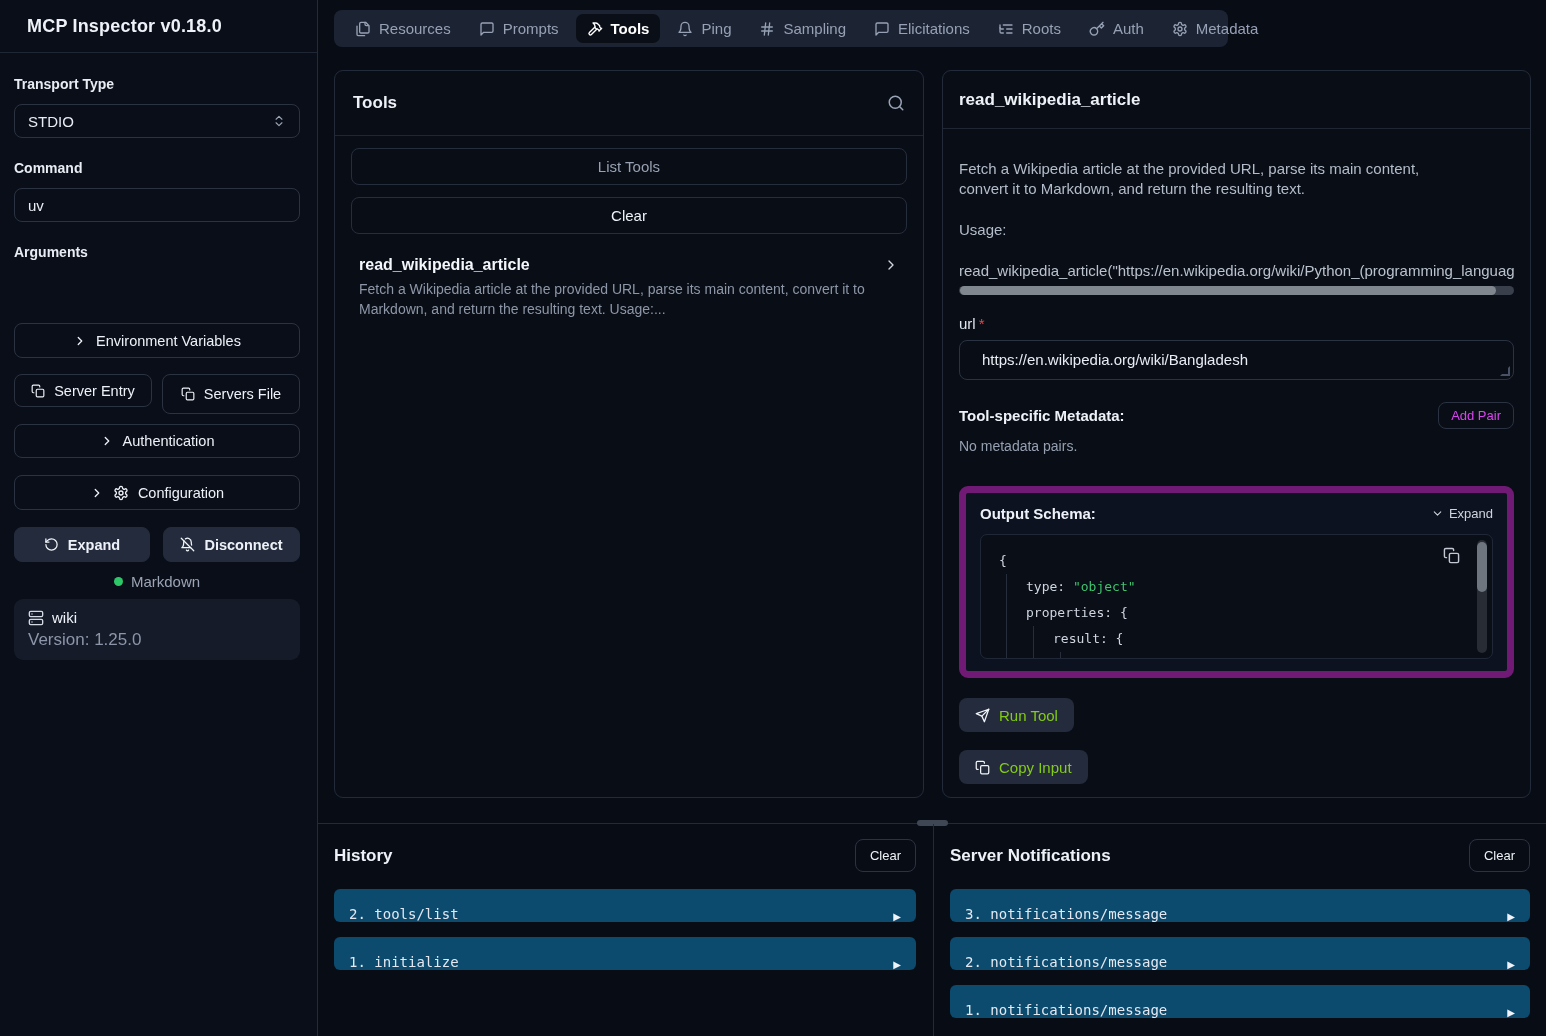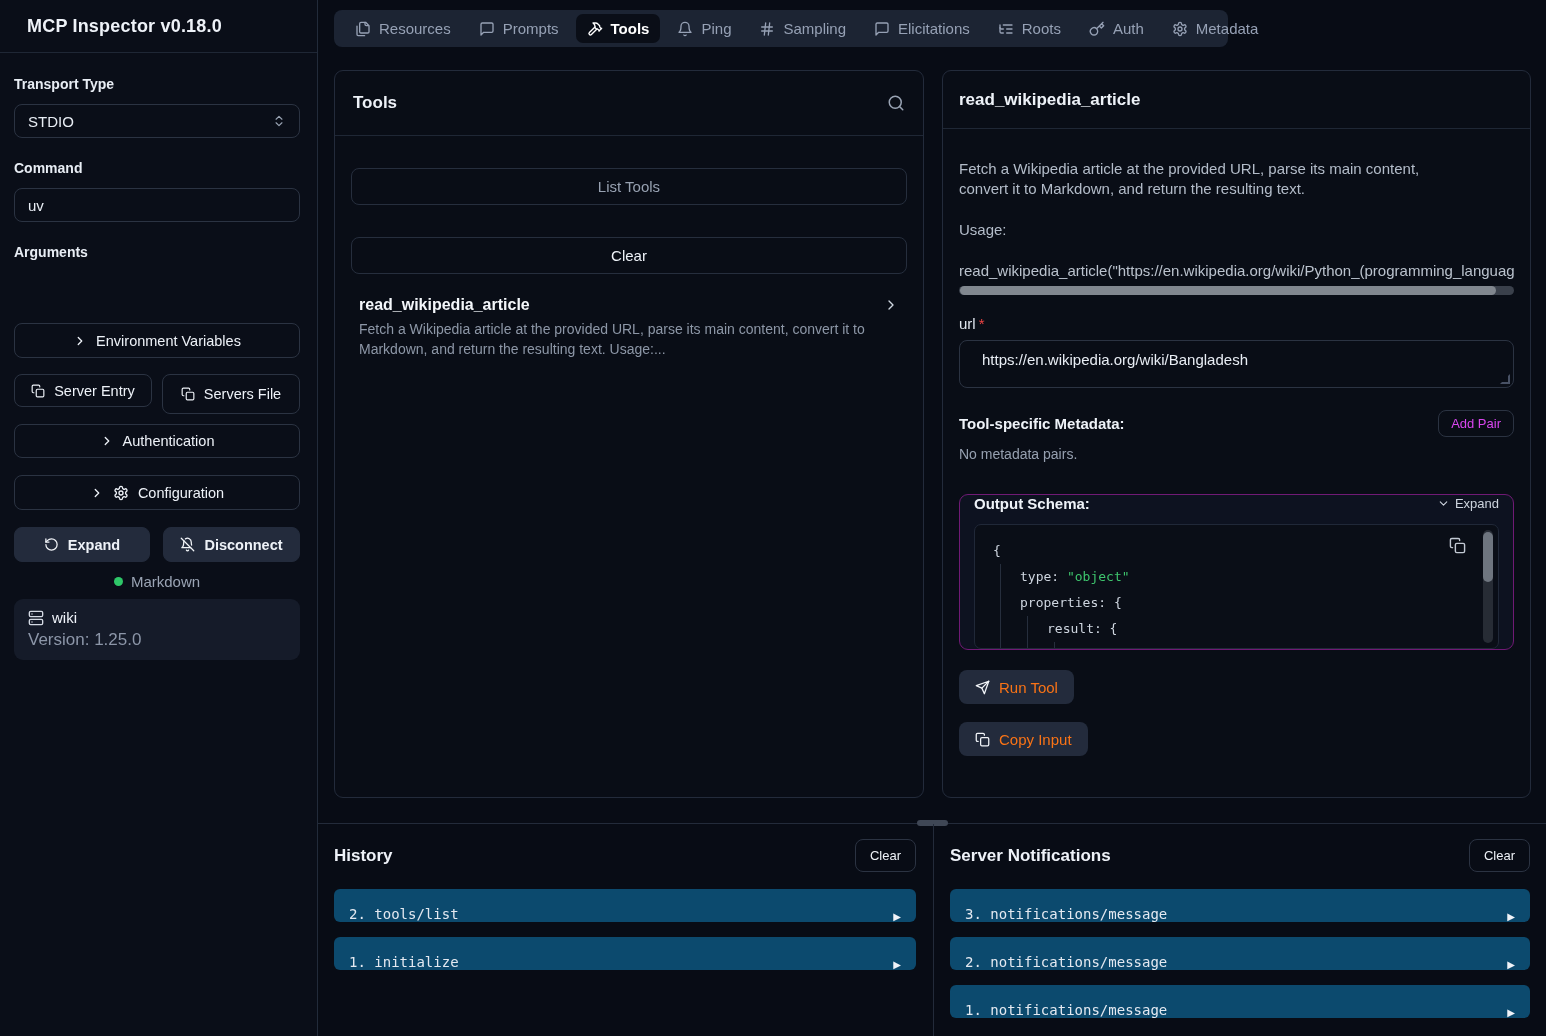--- a/index.html
+++ b/index.html
@@ -46,69 +46,69 @@
   .nav-item.active { background:#0a0e17; color:#ffffff; font-weight:600; }
 
   
   .panel { position:absolute; border:1px solid #232b3b; border-radius:9px; background:#090d16; }
   .panel-header { display:flex; align-items:center; justify-content:space-between;
     border-bottom:1px solid #1f2735; padding:0 18px; }
   .panel-title { font-weight:700; font-size:17px; }
 
   .tools-panel { left:334px; top:70px; width:590px; height:728px; }
   .tools-panel .panel-header { height:65px; }
-  .ghost-btn { margin:32px 16px 0; height:37px; border:1px solid #262e3d; border-radius:8px;
+  .ghost-btn { margin:12px 16px 0; height:37px; border:1px solid #262e3d; border-radius:8px;
     display:flex; align-items:center; justify-content:center; font-size:15px; cursor:pointer; }
   .ghost-btn.dim { color:#97a1b1; }
   .tool-item { margin:22px 24px 0; cursor:pointer; }
   .tool-item-top { display:flex; align-items:center; justify-content:space-between; }
   .tool-name { font-size:16px; font-weight:600; color:#f4f7fb; }
   .tool-desc { margin-top:5px; font-size:14px; line-height:20px; color:#8d97a7; }
 
   
   .detail-panel { left:942px; top:70px; width:589px; height:728px; }
   .detail-panel .panel-header { height:58px; padding:0 16px; }
   .detail-body { padding:0 16px; }
   .desc-line { display:block; color:#b3bcc9; font-size:15px; line-height:20px; }
   .desc-wrap { margin-top:30px; }
   .usage-label { margin-top:22px; color:#b3bcc9; }
   .usage-code { margin-top:24px; color:#bac2cd; font-size:15px; white-space:nowrap; overflow:hidden; }
   .hscroll { margin-top:7px; height:9px; border-radius:5px; background:#3a404b; position:relative; }
   .hscroll-thumb { position:absolute; left:1px; top:0; height:9px; width:96.5%; border-radius:5px; background:#81878f; }
   .url-row { margin-top:20px; font-size:15px; color:#dfe5ee; }
   .req { color:#ef4444; margin-left:3px; }
-  .textarea { margin-top:8px; height:48px; border:1px solid #2b3342; border-radius:8px;
+  .textarea { margin-top:8px; height:40px; border:1px solid #2b3342; border-radius:8px;
     padding:10px 22px; font-size:15px; color:#e8edf4; position:relative; cursor:text; }
   .resize-handle { position:absolute; right:3px; bottom:3px; width:10px; height:10px;
     border-right:2px solid #59637a; border-bottom:2px solid #59637a;
     clip-path:polygon(100% 0,100% 100%,0 100%); opacity:.8; }
   .meta-row { margin-top:22px; display:flex; align-items:center; justify-content:space-between; }
   .meta-label { font-size:15px; font-weight:700; }
   .small-btn { border:1px solid #2b3342; border-radius:8px; padding:5px 12px;
     font-size:13px; color:#d946ef; background:transparent; cursor:pointer; }
   .meta-empty { margin-top:9px; font-size:14px; color:#96a0b0; }
 
-  .schema-card { margin-top:32px; border:1px solid #701a75; border-radius:9px;
-    background:#0d1220; padding:0 14px; }
+  .schema-card { margin-top:32px; border:7px solid #701a75; border-radius:9px;
+    background:#0d1220; padding:12px 14px; }
   .schema-head { display:flex; align-items:center; justify-content:space-between; }
   .schema-title { font-size:15px; font-weight:700; }
   .expand-btn { display:flex; align-items:center; gap:5px; font-size:13px; color:#cdd4de; cursor:pointer; }
   .codeblock { margin-top:12px; position:relative; height:125px; overflow:hidden;
     border:1px solid #202838; border-radius:7px; background:#0a0e17;
     padding:13px 40px 0 18px; font-family:"DejaVu Sans Mono", monospace;
     font-size:13px; line-height:26px; color:#cfd6e0; }
   .codeblock .ind { margin-left:7px; border-left:1px solid #262e3d; padding-left:19px; }
   .tok-v { color:#3ec46d; }
   .code-copy { position:absolute; top:12px; right:32px; color:#c2c9d4; cursor:pointer; }
   .vscroll { position:absolute; right:5px; top:5px; bottom:5px; width:10px; border-radius:5px; background:#272c35; }
   .vscroll-thumb { position:absolute; top:2px; left:0; width:10px; height:44%; border-radius:5px; background:#6e757f; }
 
   .action-btn { display:inline-flex; align-items:center; gap:9px; background:#232b3c;
     border:none; border-radius:8px; padding:0 16px; height:34px; font-size:15px;
-    color:#f97316; font-family:inherit; cursor:pointer; }
+    color:#84cc16; font-family:inherit; cursor:pointer; }
   .run-btn { margin-top:20px; }
   .copy-btn { margin-top:18px; }
   .btn-stack { display:flex; flex-direction:column; align-items:flex-start; }
 
   
   .bottom-divider { position:absolute; left:318px; right:0; top:823px; height:1px; background:#232b3a; }
   .divider-handle { position:absolute; left:917px; top:820px; width:31px; height:6px;
     border-radius:3px; background:#3f4755; cursor:row-resize; }
   .v-divider { position:absolute; left:933px; top:824px; bottom:0; width:1px; background:#232b3a; }
 

